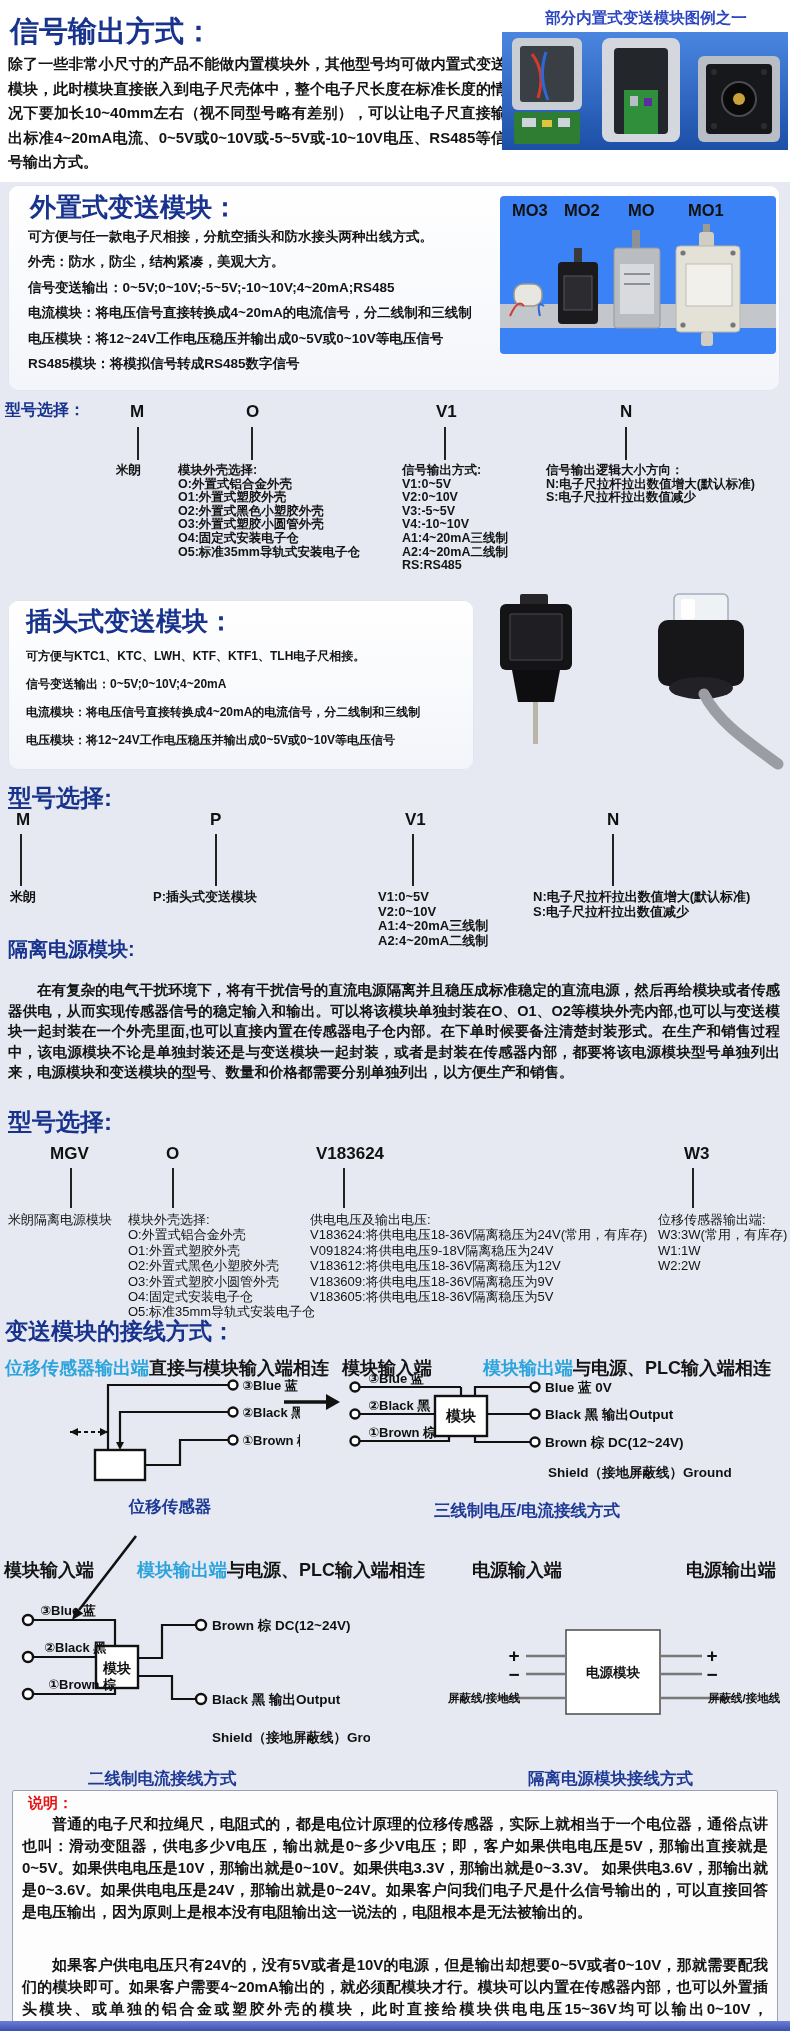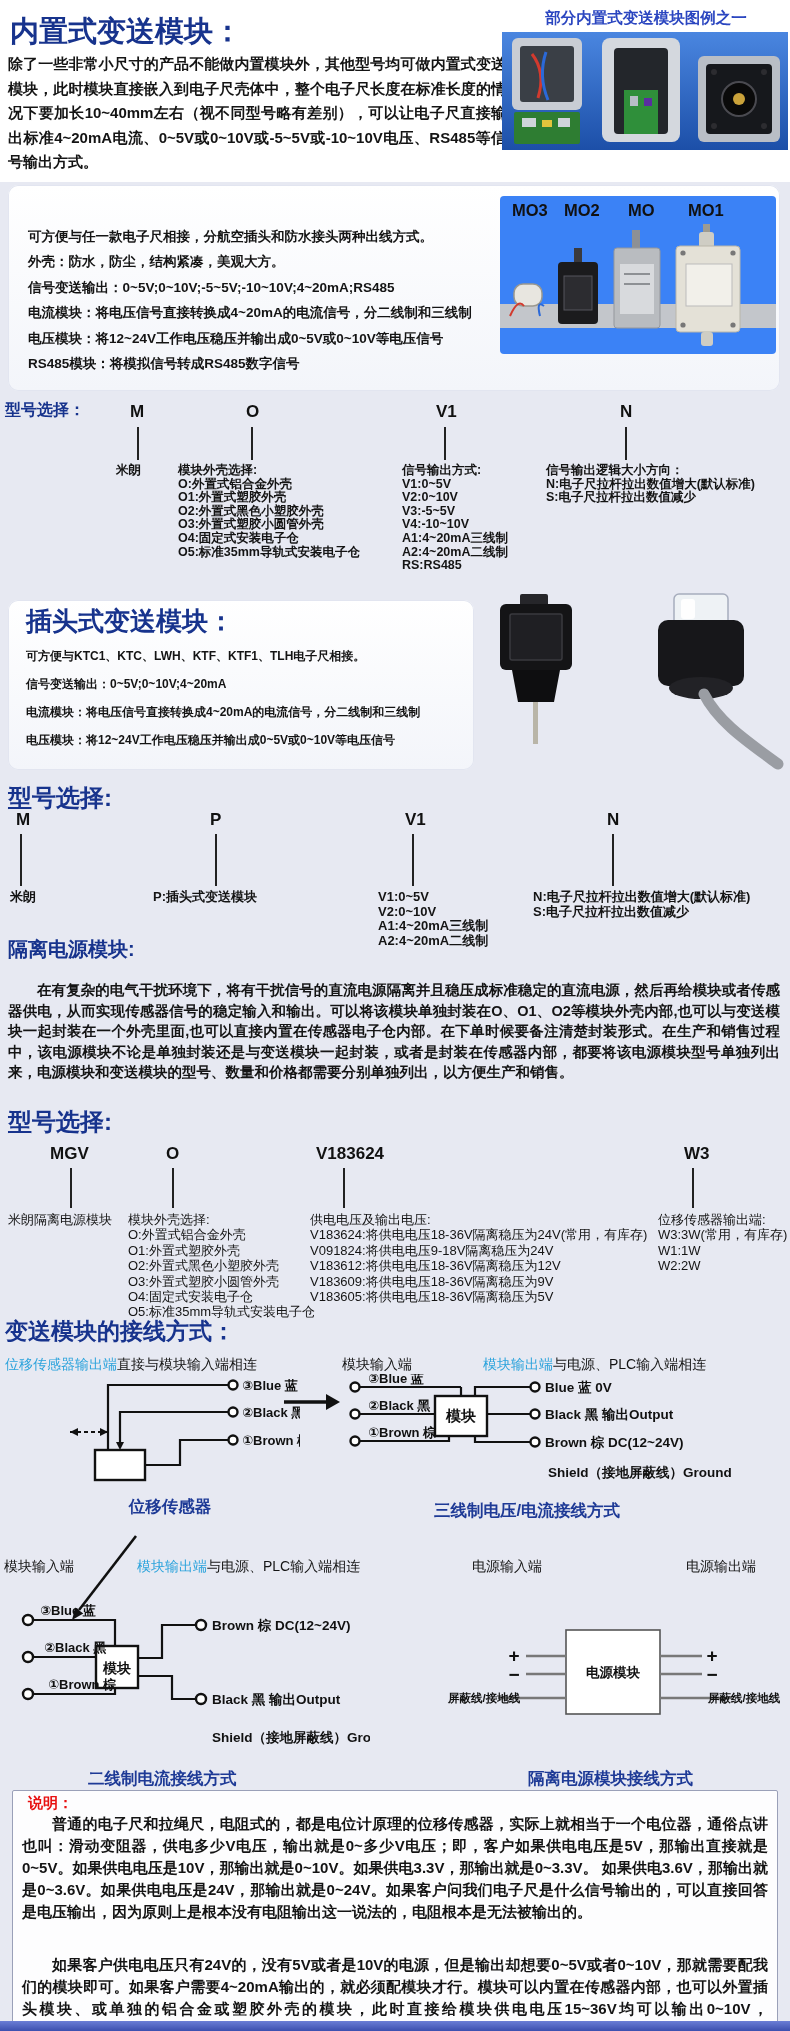--- a/index.html
+++ b/index.html
@@ -9,41 +9,41 @@
   .abs{position:absolute}
   .sec-title{font-weight:bold;color:#17338d;white-space:nowrap}
   .body-text{font-weight:bold;color:#141414}
   .pre{white-space:pre-line}
   .code{font-weight:bold;color:#111;font-size:17px;white-space:nowrap}
   .vline{border-left:2px solid #222;width:0}
   .desc{font-weight:bold;color:#141414;font-size:12.5px;line-height:13.6px;white-space:pre}
   .desc3{font-weight:normal;color:#141414;font-size:13px;line-height:15.4px;white-space:pre}
   .cyan{color:#2ba3dc}
   .blk{color:#141414}
-  .whdr{position:absolute;font-weight:normal;font-size:14px;color:#141414;white-space:nowrap}
+  .whdr{position:absolute;font-weight:bold;font-size:18px;color:#141414;white-space:nowrap}
   .wcap{position:absolute;font-weight:bold;color:#1e3a96;font-size:16.5px;white-space:nowrap}
   .panel{position:absolute;background:linear-gradient(180deg,#ffffff,#f3f5fa);border-radius:10px;
          box-shadow:inset 0 0 0 1px #e2e5f0}
   .photo-caption{font-weight:bold;color:#2b46c0;font-size:15.5px;text-align:center;white-space:nowrap}
   .mo-label{position:absolute;font-weight:bold;font-size:16.5px;color:#111}
   svg text{font-family:"Liberation Sans","DejaVu Sans",sans-serif;font-weight:bold;fill:#111}
   .notes-box{position:absolute;background:#fdfdfe;border:1px solid #9aa0b8;border-radius:2px}
   .notes-title{position:absolute;font-weight:bold;color:#e81010;font-size:15px}
   .notes-para{position:absolute;font-weight:bold;color:#141414;font-size:15px;line-height:22px;
               text-indent:2em;text-align:justify}
   .footer-strip{position:absolute;left:0;width:790px;height:10px;
                 background:linear-gradient(180deg,#6b7ed6,#3c4fae)}
 </style>
 </head>
 <body>
 
 <div id="page">
 
   <div class="abs" style="left:0;top:0;width:790px;height:182px;background:#ffffff"></div>
-  <div class="abs sec-title" style="left:10px;top:12px;font-size:29px">内置式变送模块：</div>
+  <div class="abs sec-title" style="left:10px;top:12px;font-size:29px">信号输出方式：</div>
   <div class="abs body-text" style="left:8px;top:52px;width:498px;font-size:15px;line-height:24.5px;text-align:justify">除了一些非常小尺寸的产品不能做内置模块外，其他型号均可做内置式变送模块，此时模块直接嵌入到电子尺壳体中，整个电子尺长度在标准长度的情况下要加长10~40mm左右（视不同型号略有差别），可以让电子尺直接输出标准4~20mA电流、0~5V或0~10V或-5~5V或-10~10V电压、RS485等信号输出方式。</div>
   <div class="abs photo-caption" style="left:506px;top:8px;width:280px">部分内置式变送模块图例之一</div>
 
   <svg class="abs" style="left:502px;top:32px" width="286" height="118" viewBox="0 0 286 118">
     <defs>
       <linearGradient id="gblue" x1="0" y1="0" x2="0" y2="1">
         <stop offset="0" stop-color="#4a86e0"></stop>
           <stop offset="1" stop-color="#1c4fa8"></stop>
       </linearGradient>
     </defs>
@@ -71,20 +71,21 @@
       <circle cx="237" cy="67" r="17" fill="#0a0a0a" stroke="#4a4a50" stroke-width="2"></circle>
       <circle cx="237" cy="67" r="6" fill="#caa23a"></circle>
       <circle cx="212" cy="40" r="3" fill="#2c2c30"></circle>
         <circle cx="262" cy="40" r="3" fill="#2c2c30"></circle>
       <circle cx="212" cy="94" r="3" fill="#2c2c30"></circle>
         <circle cx="262" cy="94" r="3" fill="#2c2c30"></circle>
     </g>
   </svg>
 
   <div class="panel" style="left:8px;top:185px;width:772px;height:206px"></div>
+  <div class="abs sec-title" style="left:30px;top:190px;font-size:26px">外置式变送模块：</div>
   <div class="abs body-text pre" style="left:28px;top:224px;width:470px;font-size:13.5px;line-height:25.4px">可方便与任一款电子尺相接，分航空插头和防水接头两种出线方式。
 外壳：防水，防尘，结构紧凑，美观大方。
 信号变送输出：0~5V;0~10V;-5~5V;-10~10V;4~20mA;RS485
 电流模块：将电压信号直接转换成4~20mA的电流信号，分二线制和三线制
 电压模块：将12~24V工作电压稳压并输出成0~5V或0~10V等电压信号
 RS485模块：将模拟信号转成RS485数字信号</div>
 
   <div class="abs" style="left:500px;top:196px;width:276px;height:158px;background:#3b82f6;border-radius:4px">
     <span class="mo-label" style="left:12px;top:5px">MO3</span>
     <span class="mo-label" style="left:64px;top:5px">MO2</span>

